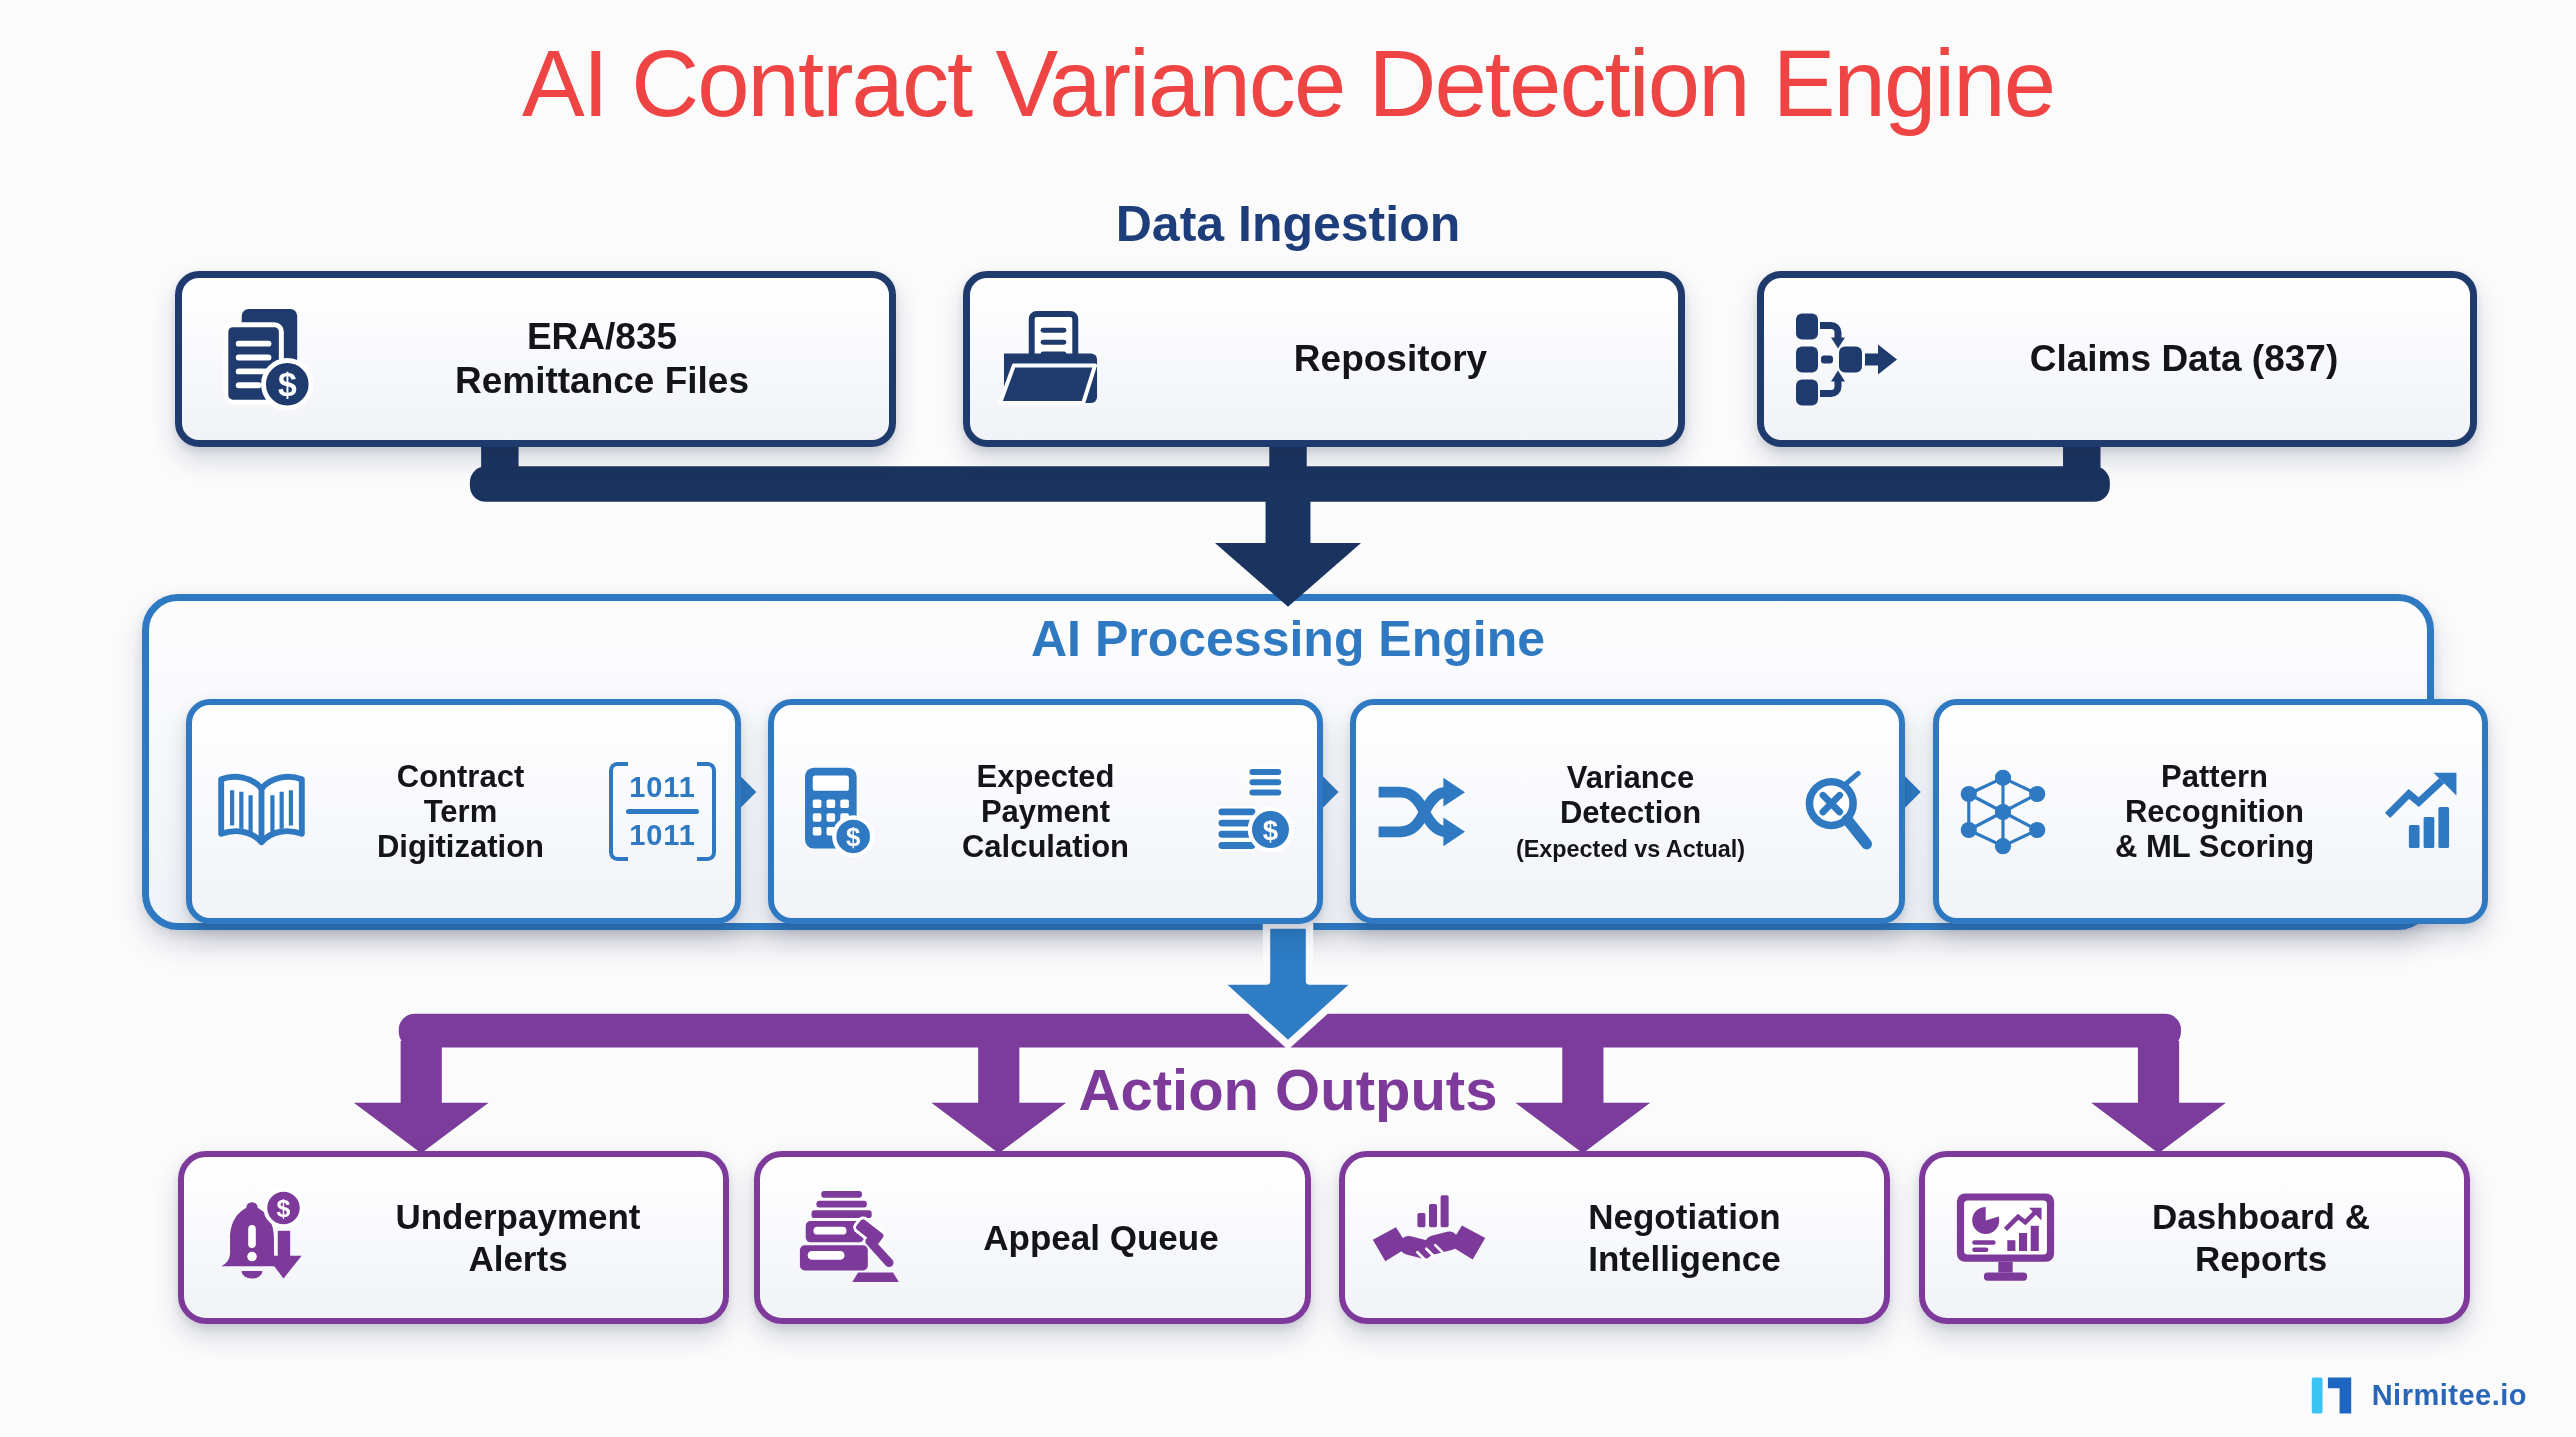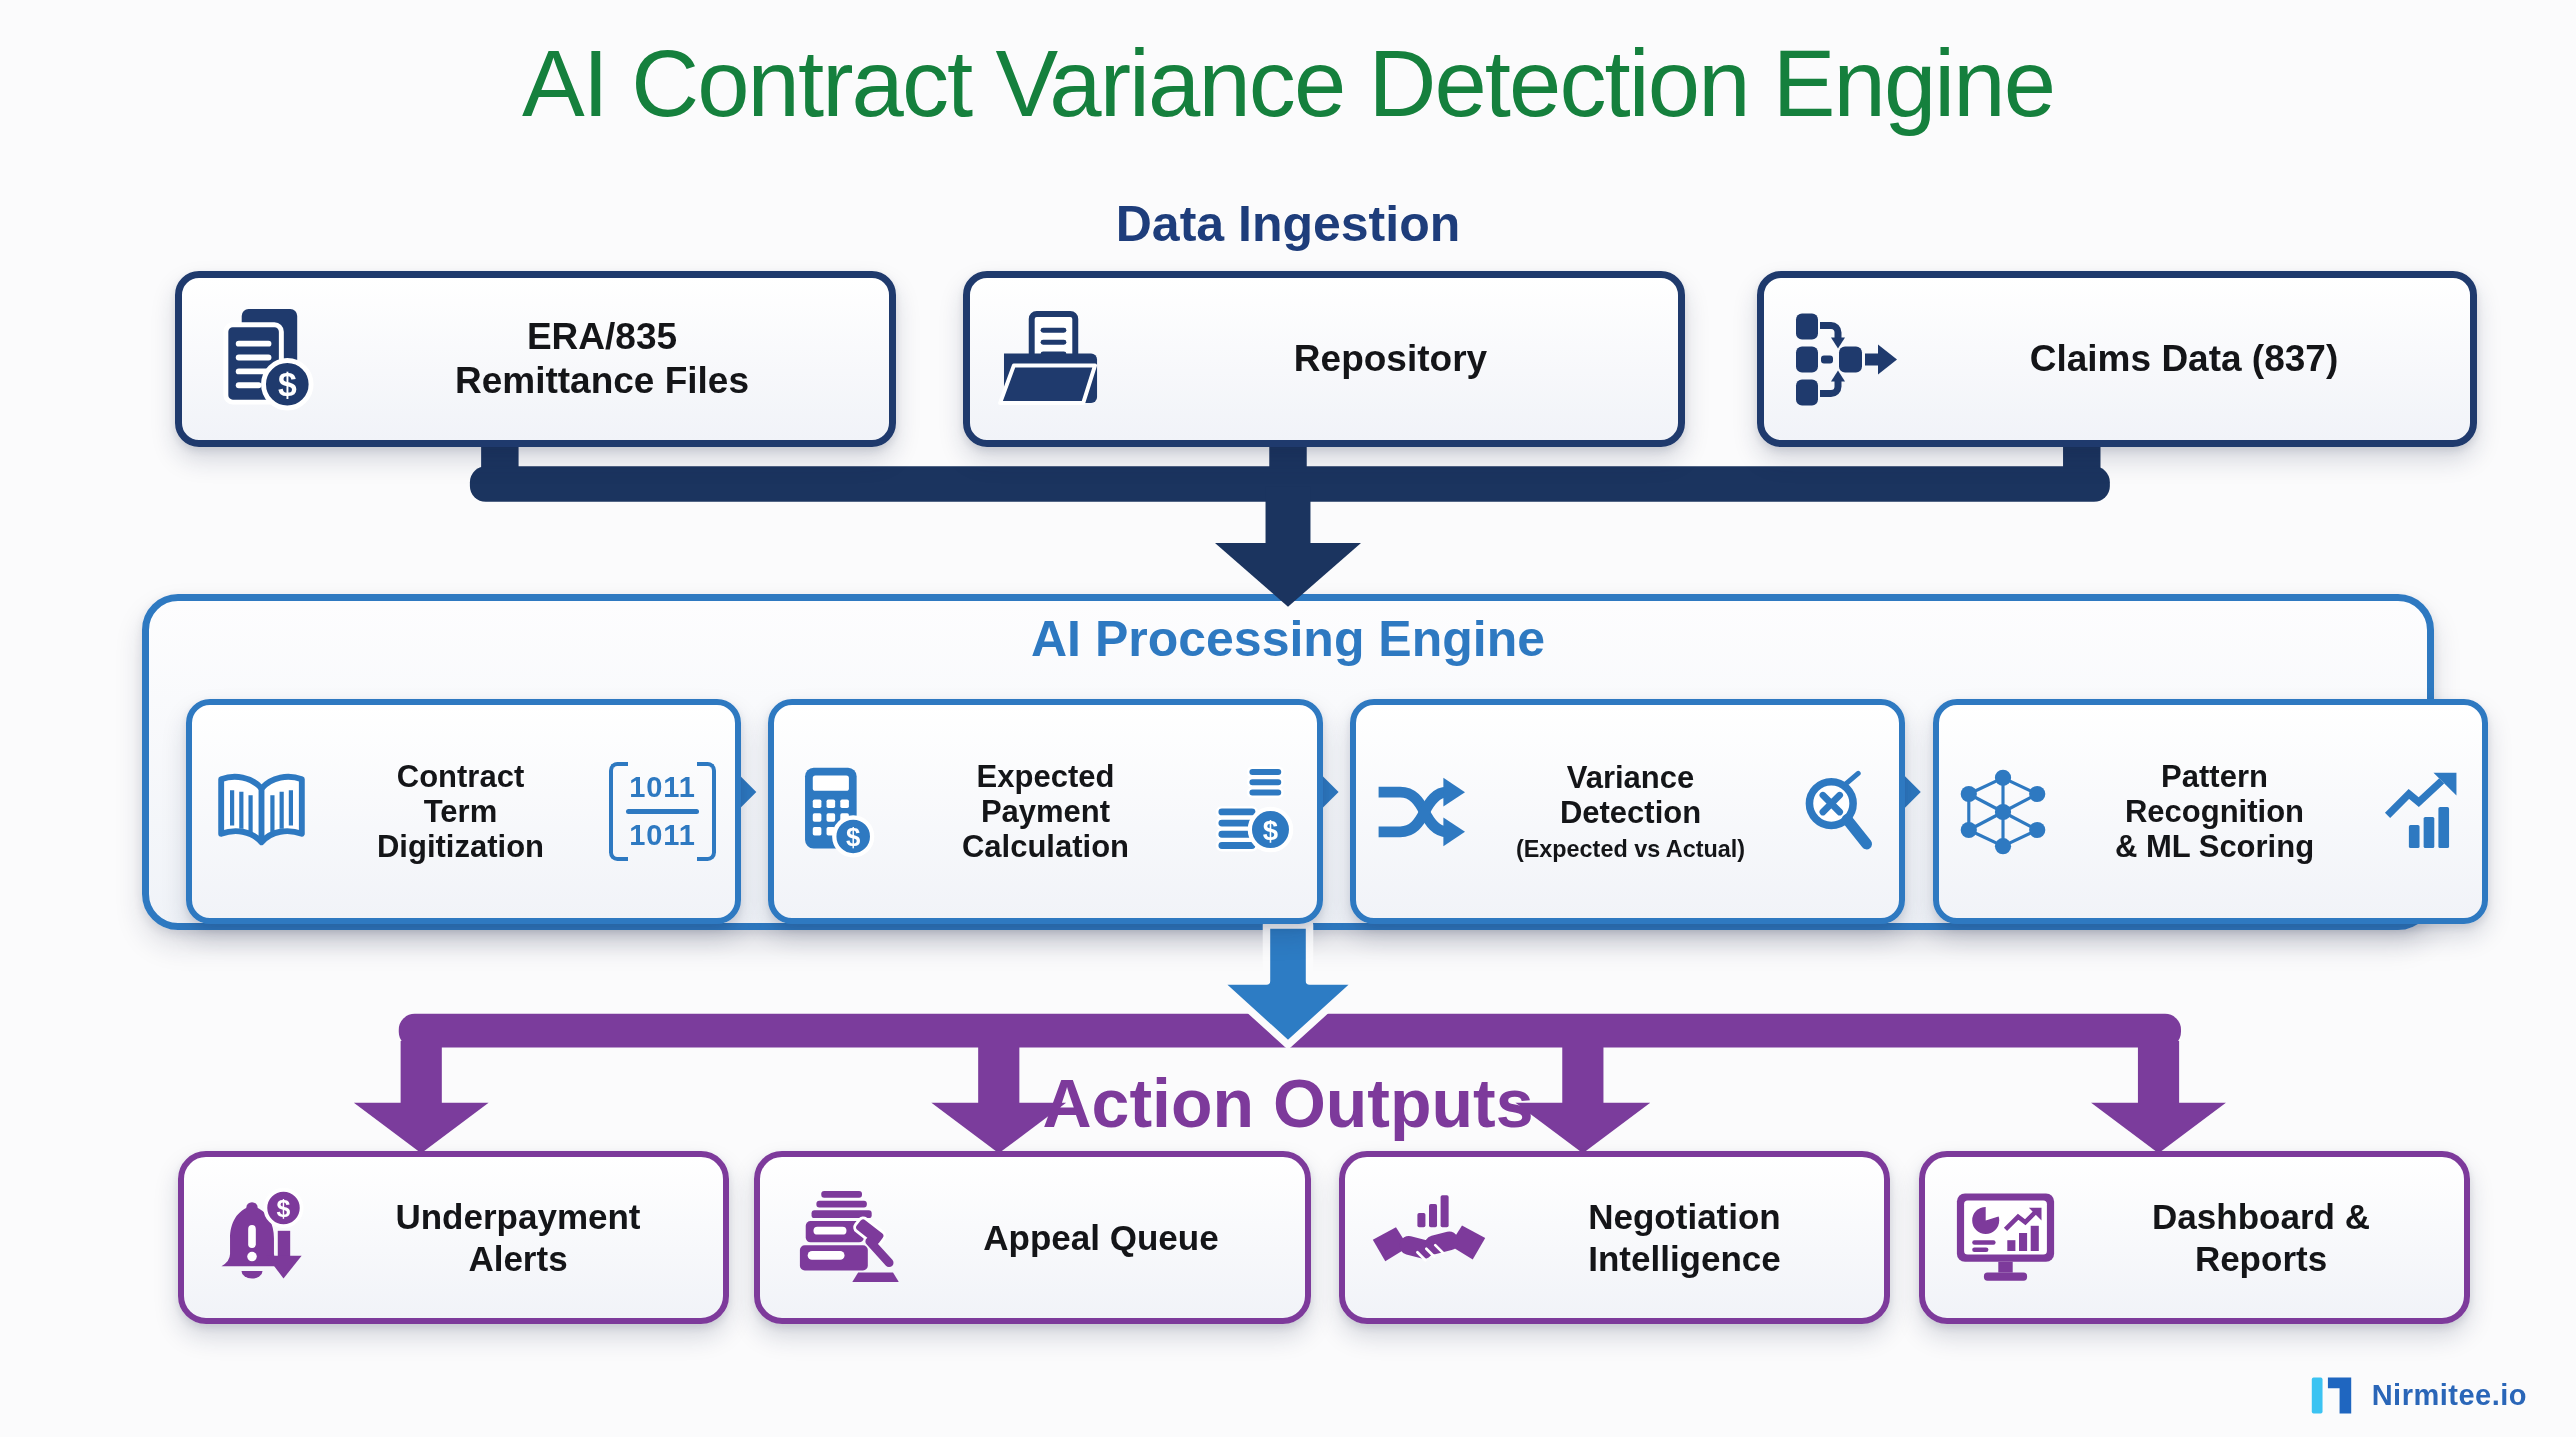--- a/index.html
+++ b/index.html
@@ -1,24 +1,24 @@
 <!DOCTYPE html>
 <html style="font-size:15px"><head>
 <meta charset="utf-8">
 <style>
   html,body{margin:0;padding:0;background:#f3f3f5;}
   .stage{position:relative;width:2576px;height:1438px;background:#fbfbfc;overflow:hidden;
          font-family:"Liberation Sans","DejaVu Sans",sans-serif;}
   .abs{position:absolute;}
   .center-text{width:100%;text-align:center;}
-  .page-title{top:30px;font-size:94px;font-weight:500;letter-spacing:-1.9px;color:#15803d;}
+  .page-title{top:30px;font-size:94px;font-weight:500;letter-spacing:-1.9px;color:#ef4444;}
   .sec-label{font-weight:bold;}
   .ingest-label{top:195px;font-size:50px;color:#1e3d7b;}
   .proc-label{top:610px;font-size:50px;color:#2e79c1;}
-  .out-label{top:1056px;font-size:68px;color:#7d3a9b;margin-top:8px;}
+  .out-label{top:1056px;font-size:58px;color:#7d3a9b;}
   .engine-panel{left:142px;top:594px;width:2278px;height:322px;border:7.5px solid #2e79c1;border-radius:36px;
       background:linear-gradient(180deg,#fdfdfe 0%,#f0f3f8 100%);
       box-shadow:0 15px 28px rgba(25,35,70,.15),0 3.7px 9.4px rgba(25,35,70,.10);}
   .node{position:absolute;display:flex;align-items:center;justify-content:center;
       background:linear-gradient(180deg,#ffffff 0%,#f1f3f8 100%);
       box-shadow:0 13px 24px rgba(25,35,70,.17),0 3.7px 7.5px rgba(25,35,70,.10);}
   .node.navy{border:7.5px solid #1f3a6d;border-radius:24px;color:#1f3a6d;gap:24px;padding:0 28px;}
   .node.blue{border:6.6px solid #2e79c1;border-radius:24px;color:#2e79c1;padding:16px 19px;margin-left:8px;}
   .node.purple{border:6.6px solid #7d3a9b;border-radius:28px;color:#7d3a9b;gap:24px;padding:0 26px;}
   .label{color:#141518;font-weight:bold;text-align:center;line-height:1.18;flex:1;}

